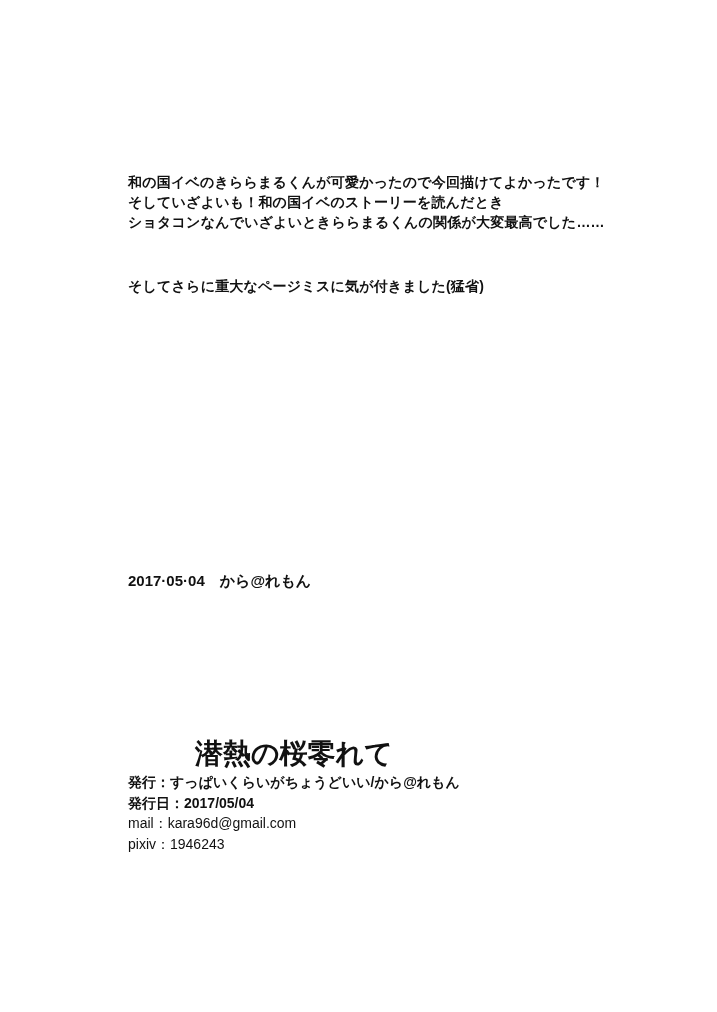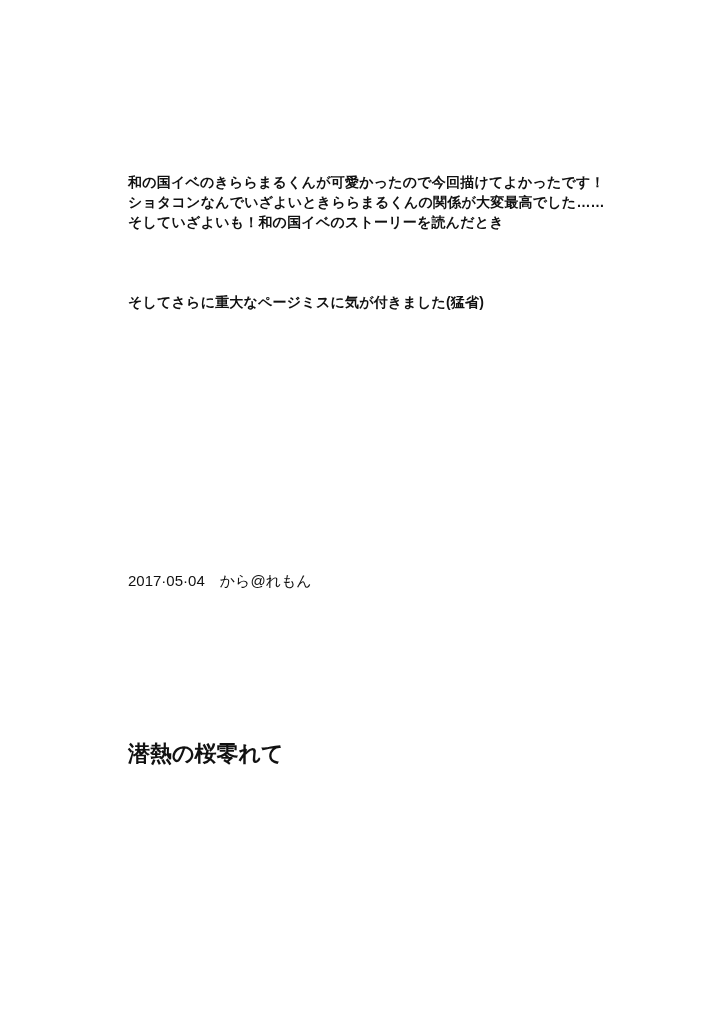--- a/index.html
+++ b/index.html
@@ -23,38 +23,38 @@
   .afterword-paragraph {
     position: absolute;
     left: 128px;
     font-size: 14px;
     line-height: 20px;
     font-weight: 600;
     letter-spacing: 0.2px;
     white-space: nowrap;
   }
   .p1 { top: 172px; }
-  .p2 { top: 292px; }
+  .p2 { top: 276px; }
   .signoff {
     position: absolute;
     left: 128px;
     top: 571px;
     font-size: 15px;
     line-height: 20px;
-    font-weight: 400;
+    font-weight: 700;
     white-space: nowrap;
     text-align: center;
   }
   .colophon {
     position: absolute;
     left: 128px;
     top: 740px;
   }
   .book-title {
-    font-size: 22px;
+    font-size: 28px;
     line-height: 27px;
     font-weight: 700;
     white-space: nowrap;
     text-align: center;
   }
   .colophon-lines {
     margin-top: 5px;
     font-size: 14px;
     line-height: 20.7px;
     white-space: nowrap;
@@ -66,27 +66,33 @@
     font-weight: 400;
   }
 </style>
 </head>
 <body>
 
 <div class="page">
 
   <div class="afterword-paragraph p1">
     <div>和の国イベのきららまるくんが可愛かったので今回描けてよかったです！</div>
+    <div>そしていざよいも！和の国イベのストーリーを読んだとき</div>
     <div>ショタコンなんでいざよいときららまるくんの関係が大変最高でした……</div>
-    <div>そしていざよいも！和の国イベのストーリーを読んだとき</div>
   </div>
 
   <div class="afterword-paragraph p2">
     <div>そしてさらに重大なページミスに気が付きました(猛省)</div>
   </div>
 
   <div class="signoff">2017·05·04　から@れもん</div>
 
   <div class="colophon">
     <div class="book-title">潜熱の桜零れて</div>
+    <div class="colophon-lines">
+      <div class="colophon-line bold">発行：すっぱいくらいがちょうどいい/から@れもん</div>
+      <div class="colophon-line bold">発行日：2017/05/04</div>
+      <div class="colophon-line regular">mail：kara96d@gmail.com</div>
+      <div class="colophon-line regular">pixiv：1946243</div>
+    </div>
   </div>
 
 </div>
 
 </body></html>

